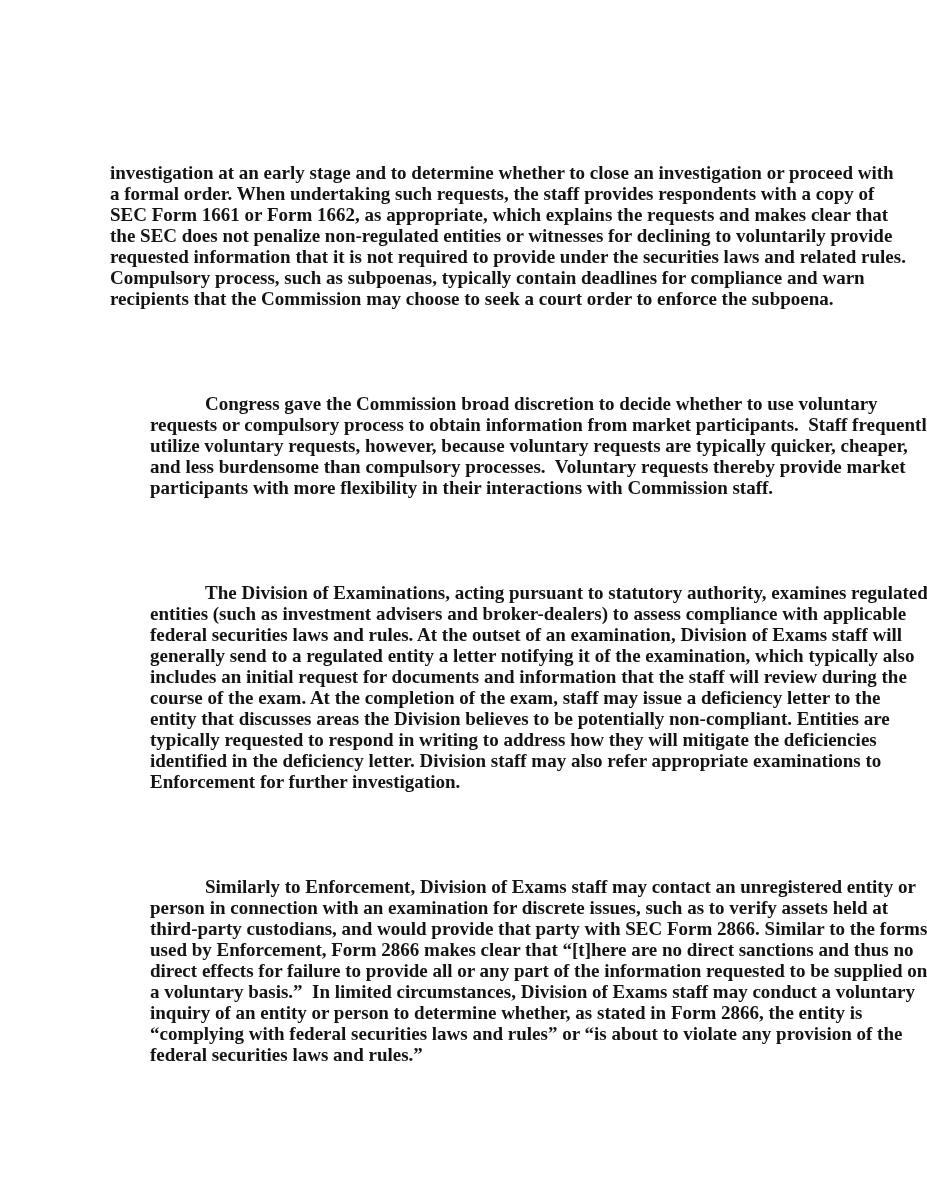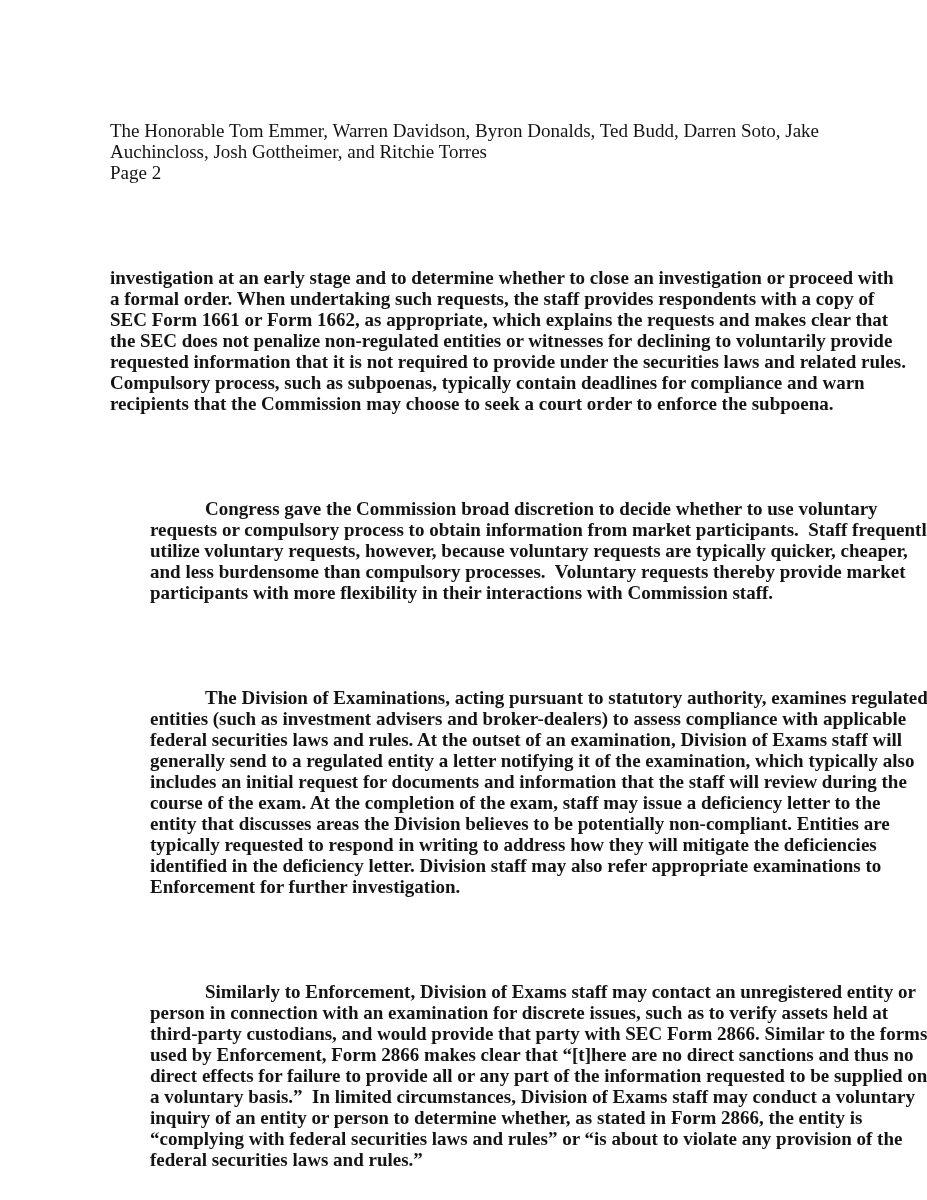--- a/index.html
+++ b/index.html
@@ -15,23 +15,20 @@
   }
   .para{margin:21px 0 0 0;font-weight:bold;}
   .para.indent{text-indent:55px;margin-left:40px;}
   .header-block{margin:0;}
 </style>
 </head>
 <body>
 
 <div class="content">
 
-  <div class="header-block"><span>The Honorable Tom Emmer, Warren Davidson, Byron Donalds, Ted Budd, Darren Soto, Jake
-Auchincloss, Josh Gottheimer, and Ritchie Torres</span>
-<span>Page 2</span></div>
 
   <div class="para">investigation at an early stage and to determine whether to close an investigation or proceed with
 a formal order. When undertaking such requests, the staff provides respondents with a copy of
 SEC Form 1661 or Form 1662, as appropriate, which explains the requests and makes clear that
 the SEC does not penalize non-regulated entities or witnesses for declining to voluntarily provide
 requested information that it is not required to provide under the securities laws and related rules.
 Compulsory process, such as subpoenas, typically contain deadlines for compliance and warn
 recipients that the Commission may choose to seek a court order to enforce the subpoena.</div>
 
   <div class="para indent">Congress gave the Commission broad discretion to decide whether to use voluntary

